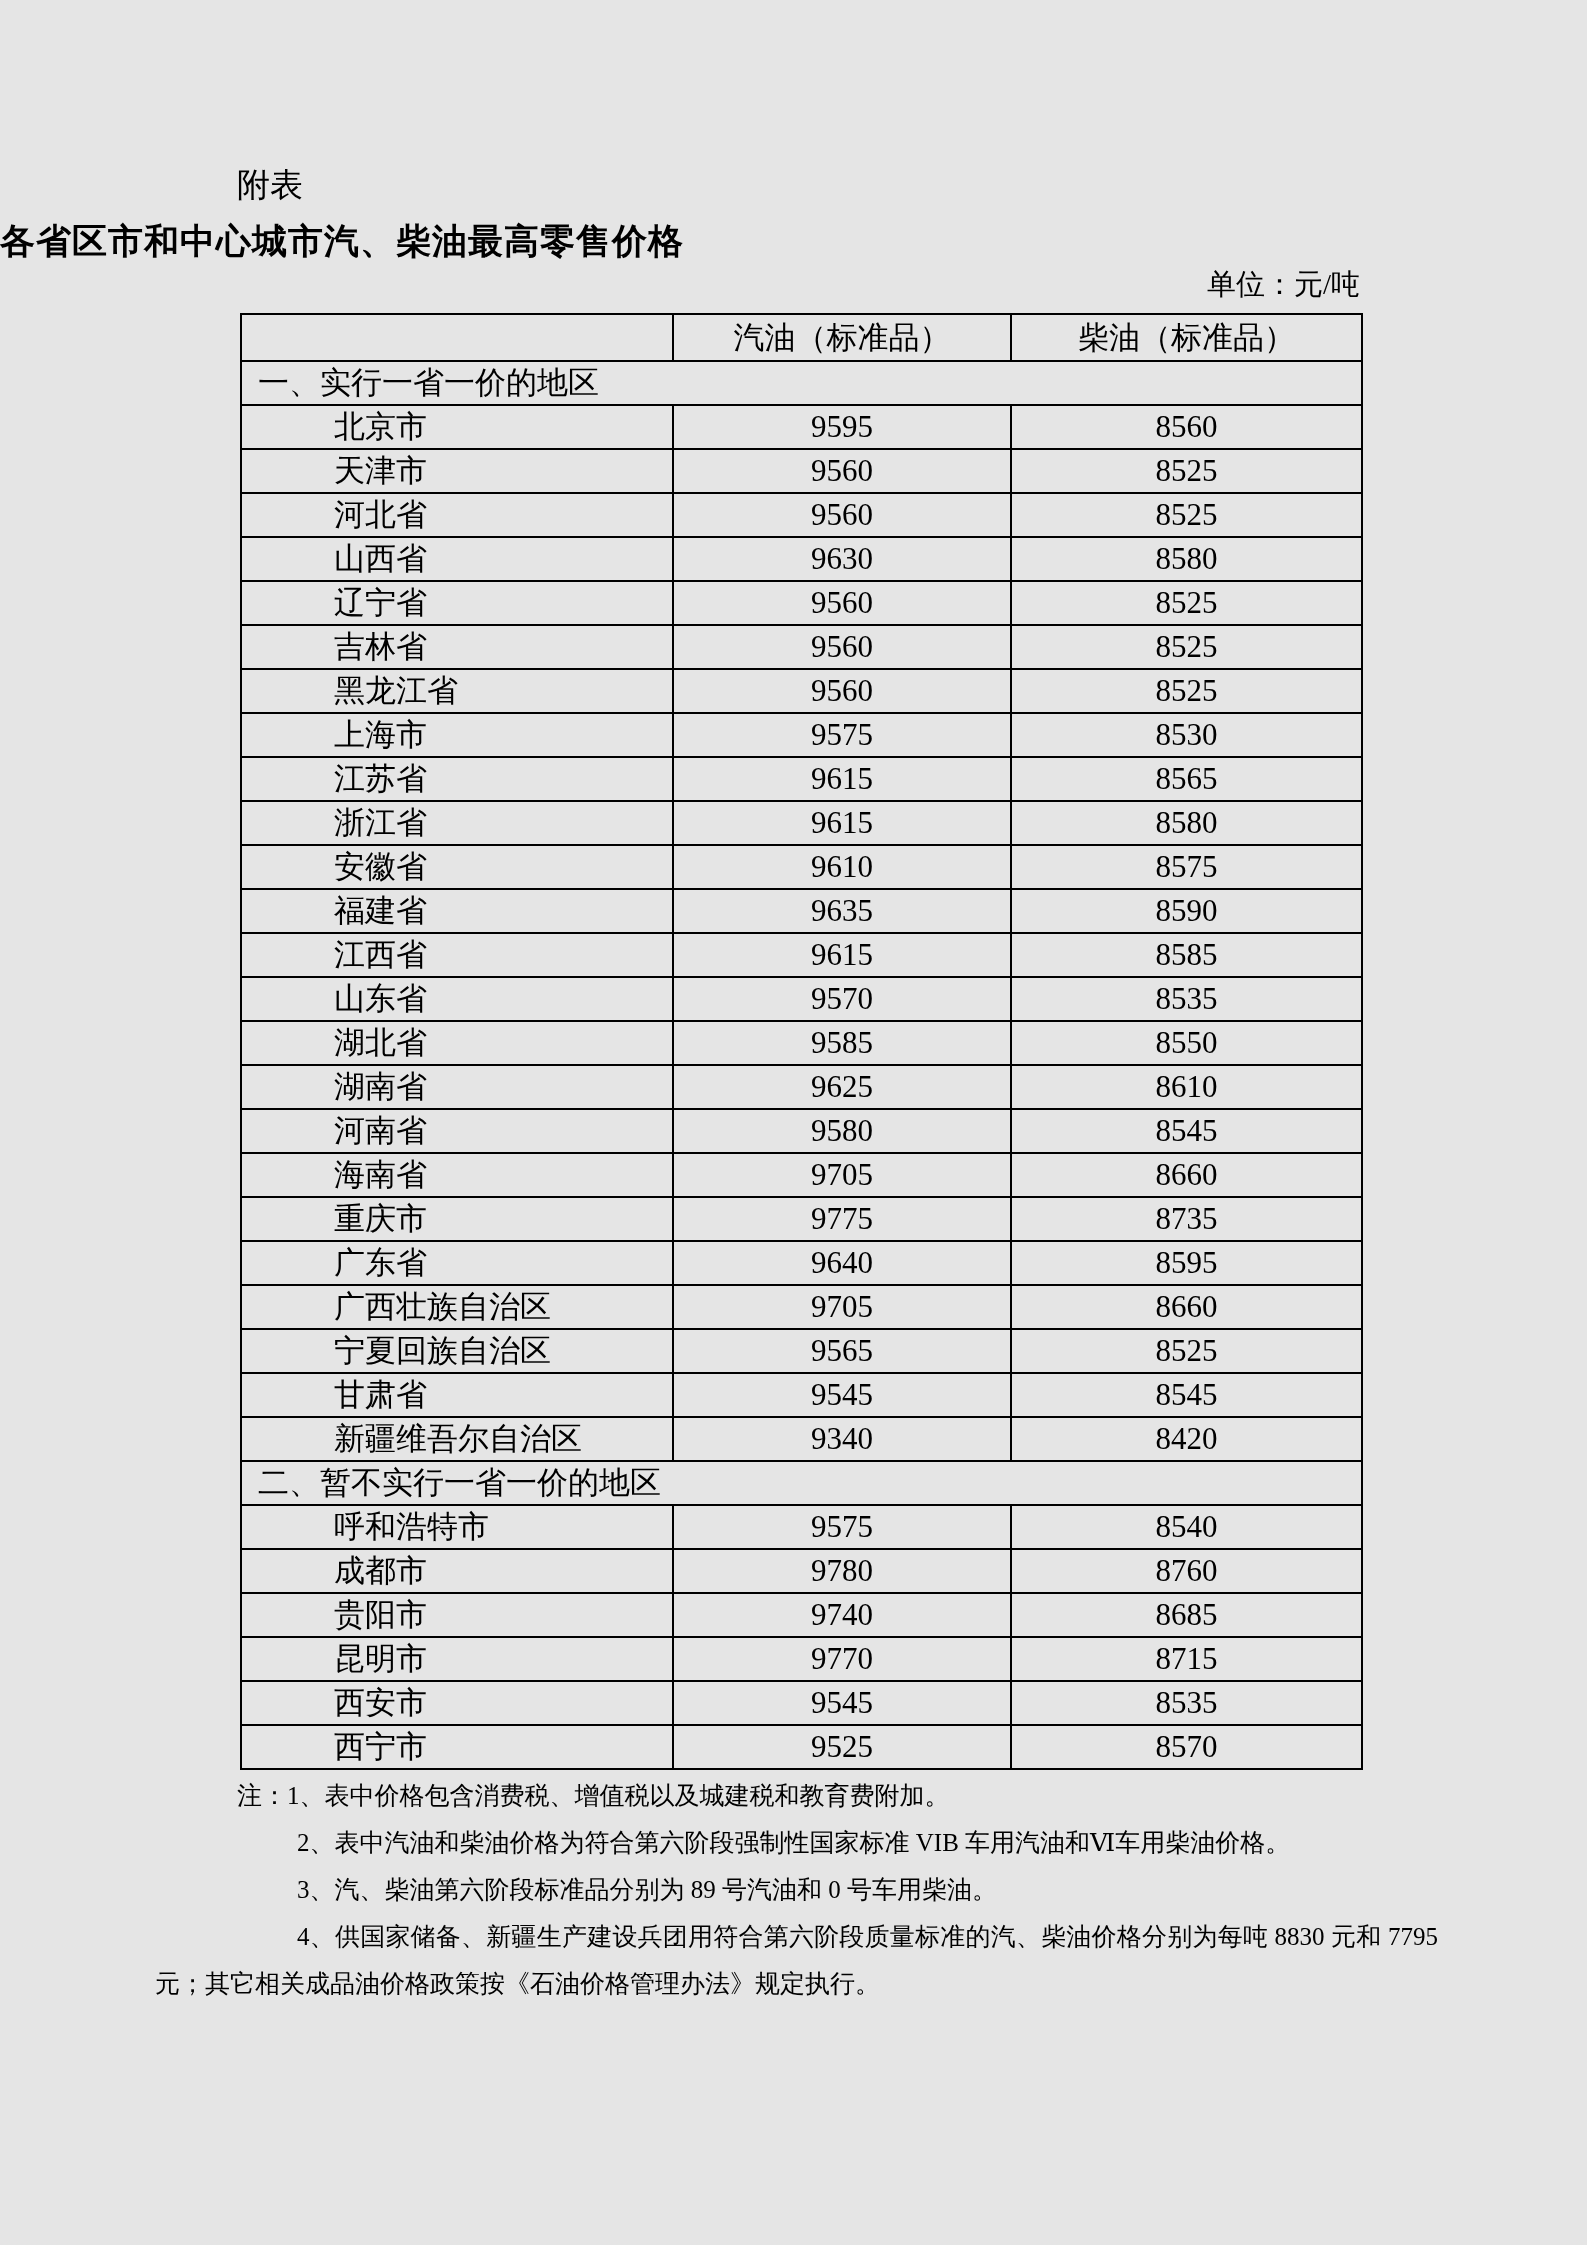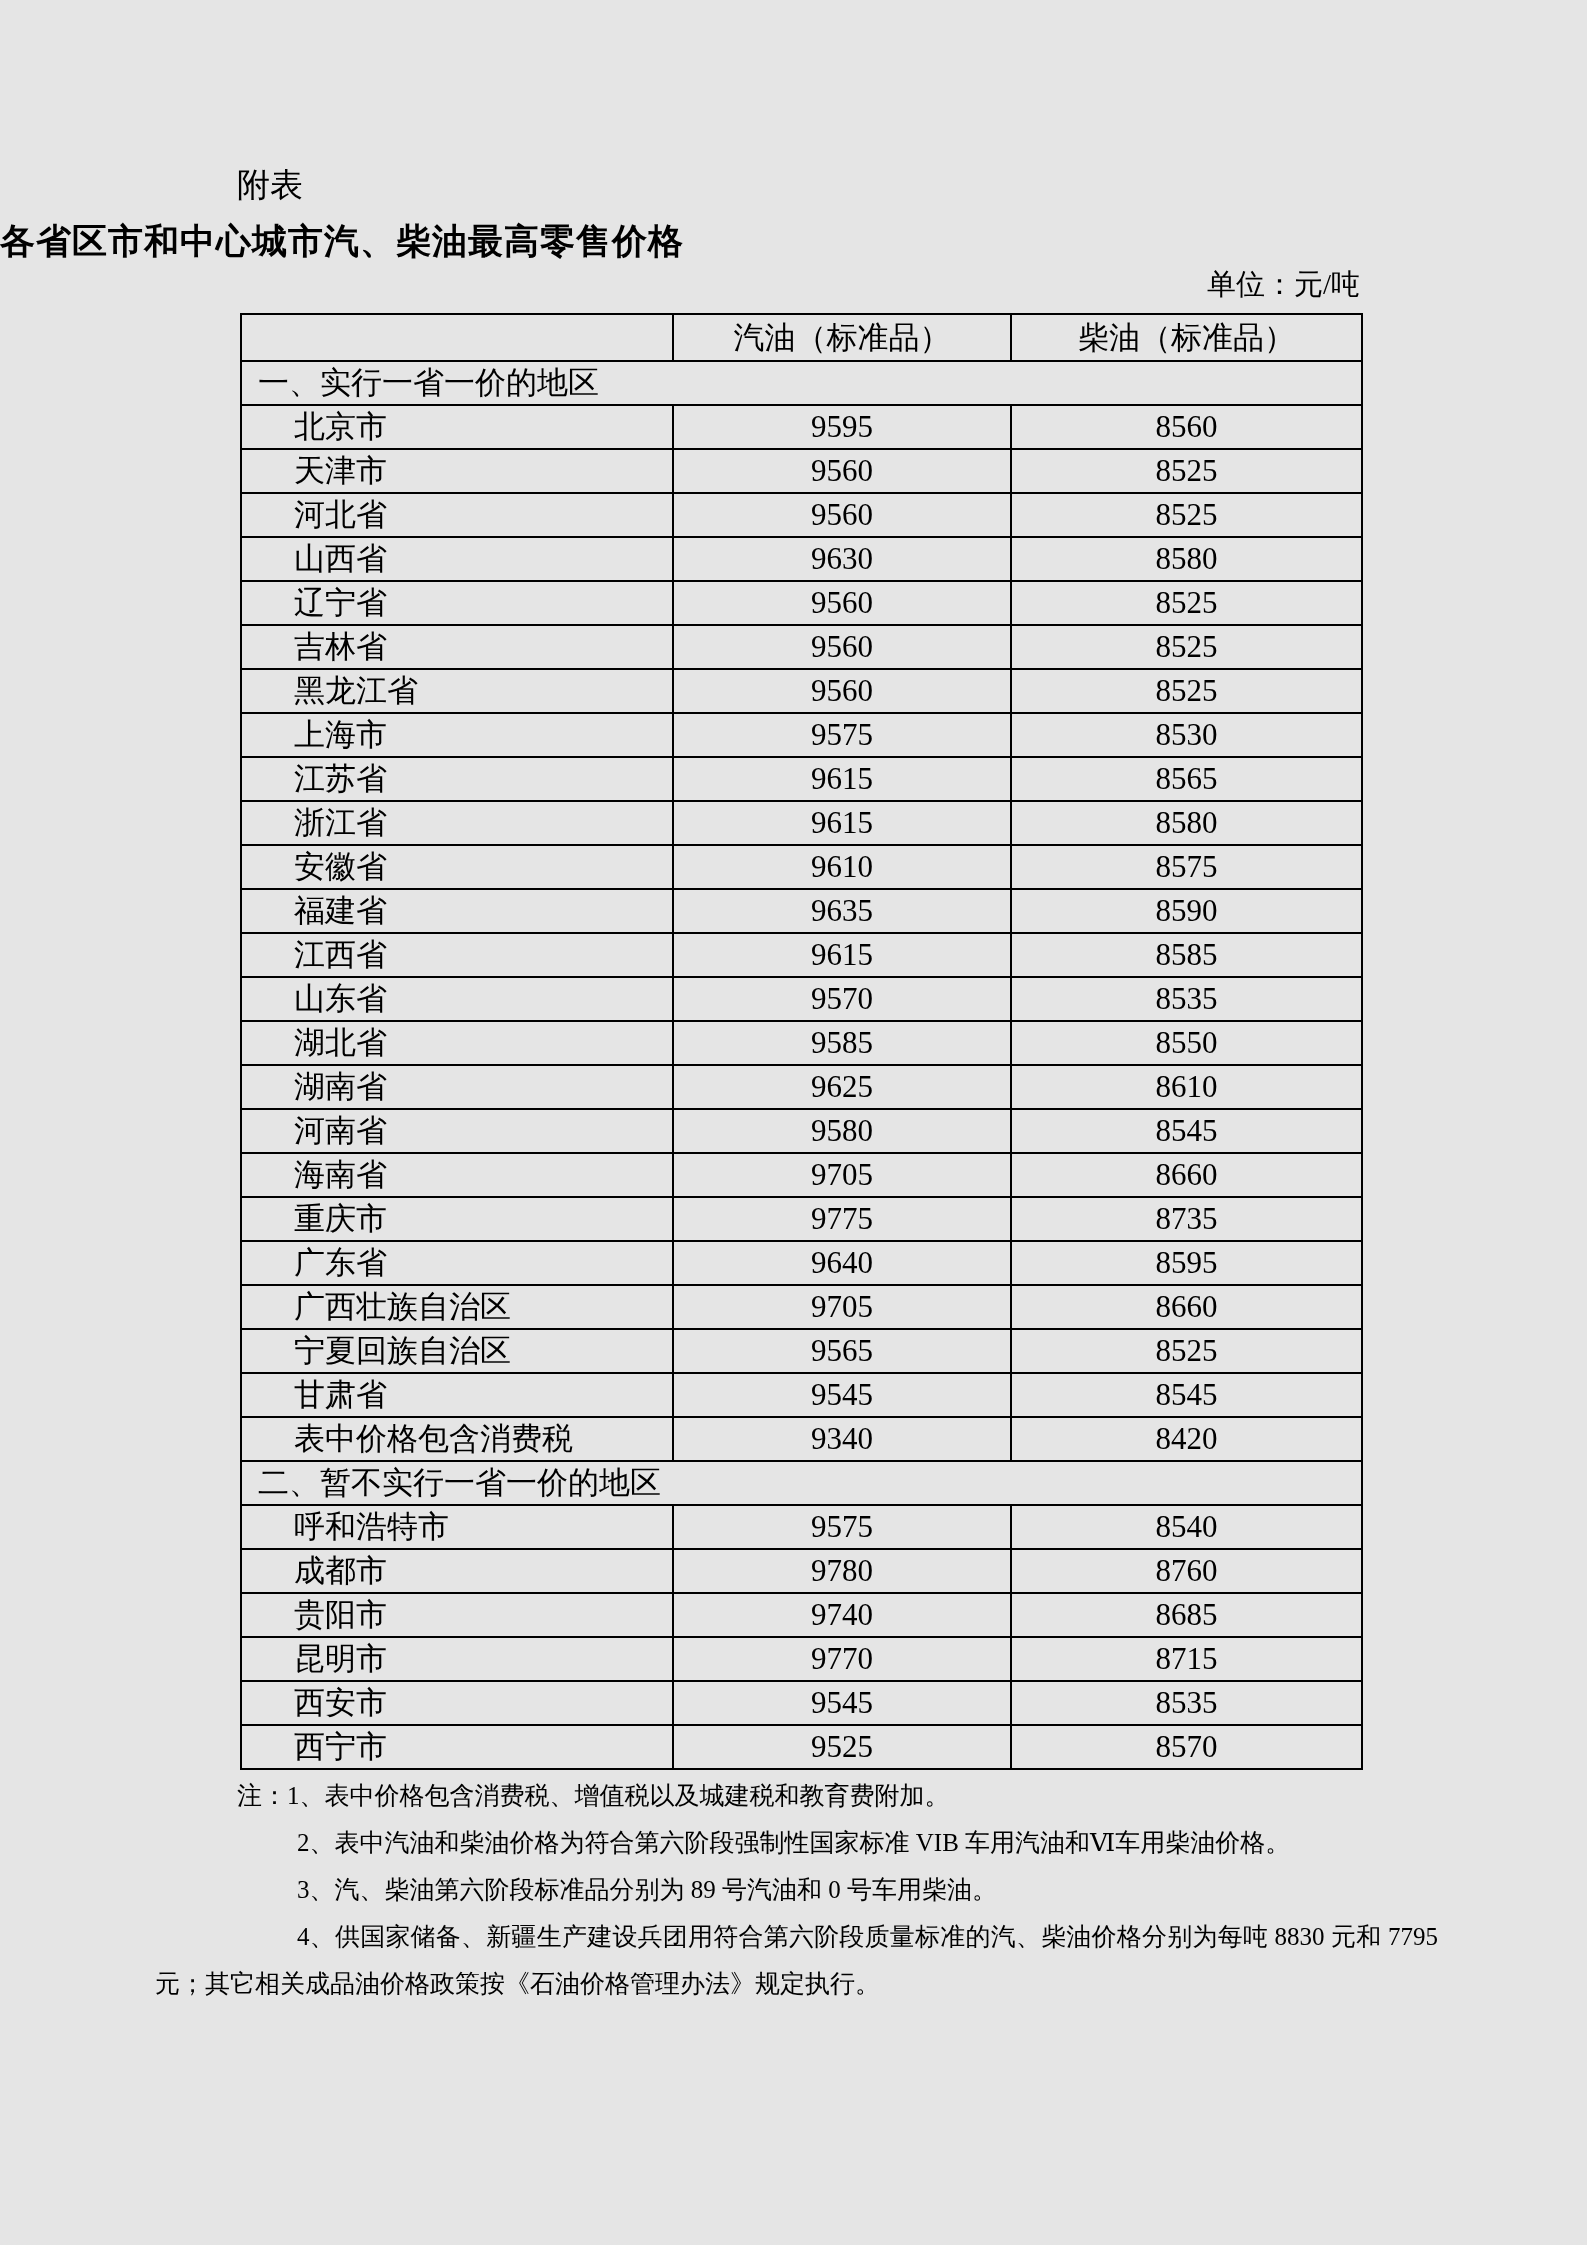--- a/index.html
+++ b/index.html
@@ -67,21 +67,21 @@
   .price-table tr.section-row td {
     height: 42px;
     text-align: left;
     padding-left: 16px;
   }
   .price-table tr.data-row td {
     height: 42px;
   }
   .price-table td.region-cell {
     text-align: left;
-    padding-left: 52px;
+    padding-left: 92px;
   }
   .price-table td.num-cell {
     text-align: center;
     border-radius: 13px;
   }
   .notes {
     position: absolute;
     left: 155px;
     top: 1772px;
     width: 1283px;
@@ -233,21 +233,21 @@
           <td class="region-cell">宁夏回族自治区</td>
           <td class="num-cell">9565</td>
           <td class="num-cell">8525</td>
         </tr>
         <tr class="data-row">
           <td class="region-cell">甘肃省</td>
           <td class="num-cell">9545</td>
           <td class="num-cell">8545</td>
         </tr>
         <tr class="data-row">
-          <td class="region-cell">表中价格包含消费税</td>
+          <td class="region-cell">新疆维吾尔自治区</td>
           <td class="num-cell">9340</td>
           <td class="num-cell">8420</td>
         </tr>
         <tr class="section-row">
           <td colspan="3">二、暂不实行一省一价的地区</td>
         </tr>
         <tr class="data-row">
           <td class="region-cell">呼和浩特市</td>
           <td class="num-cell">9575</td>
           <td class="num-cell">8540</td>

